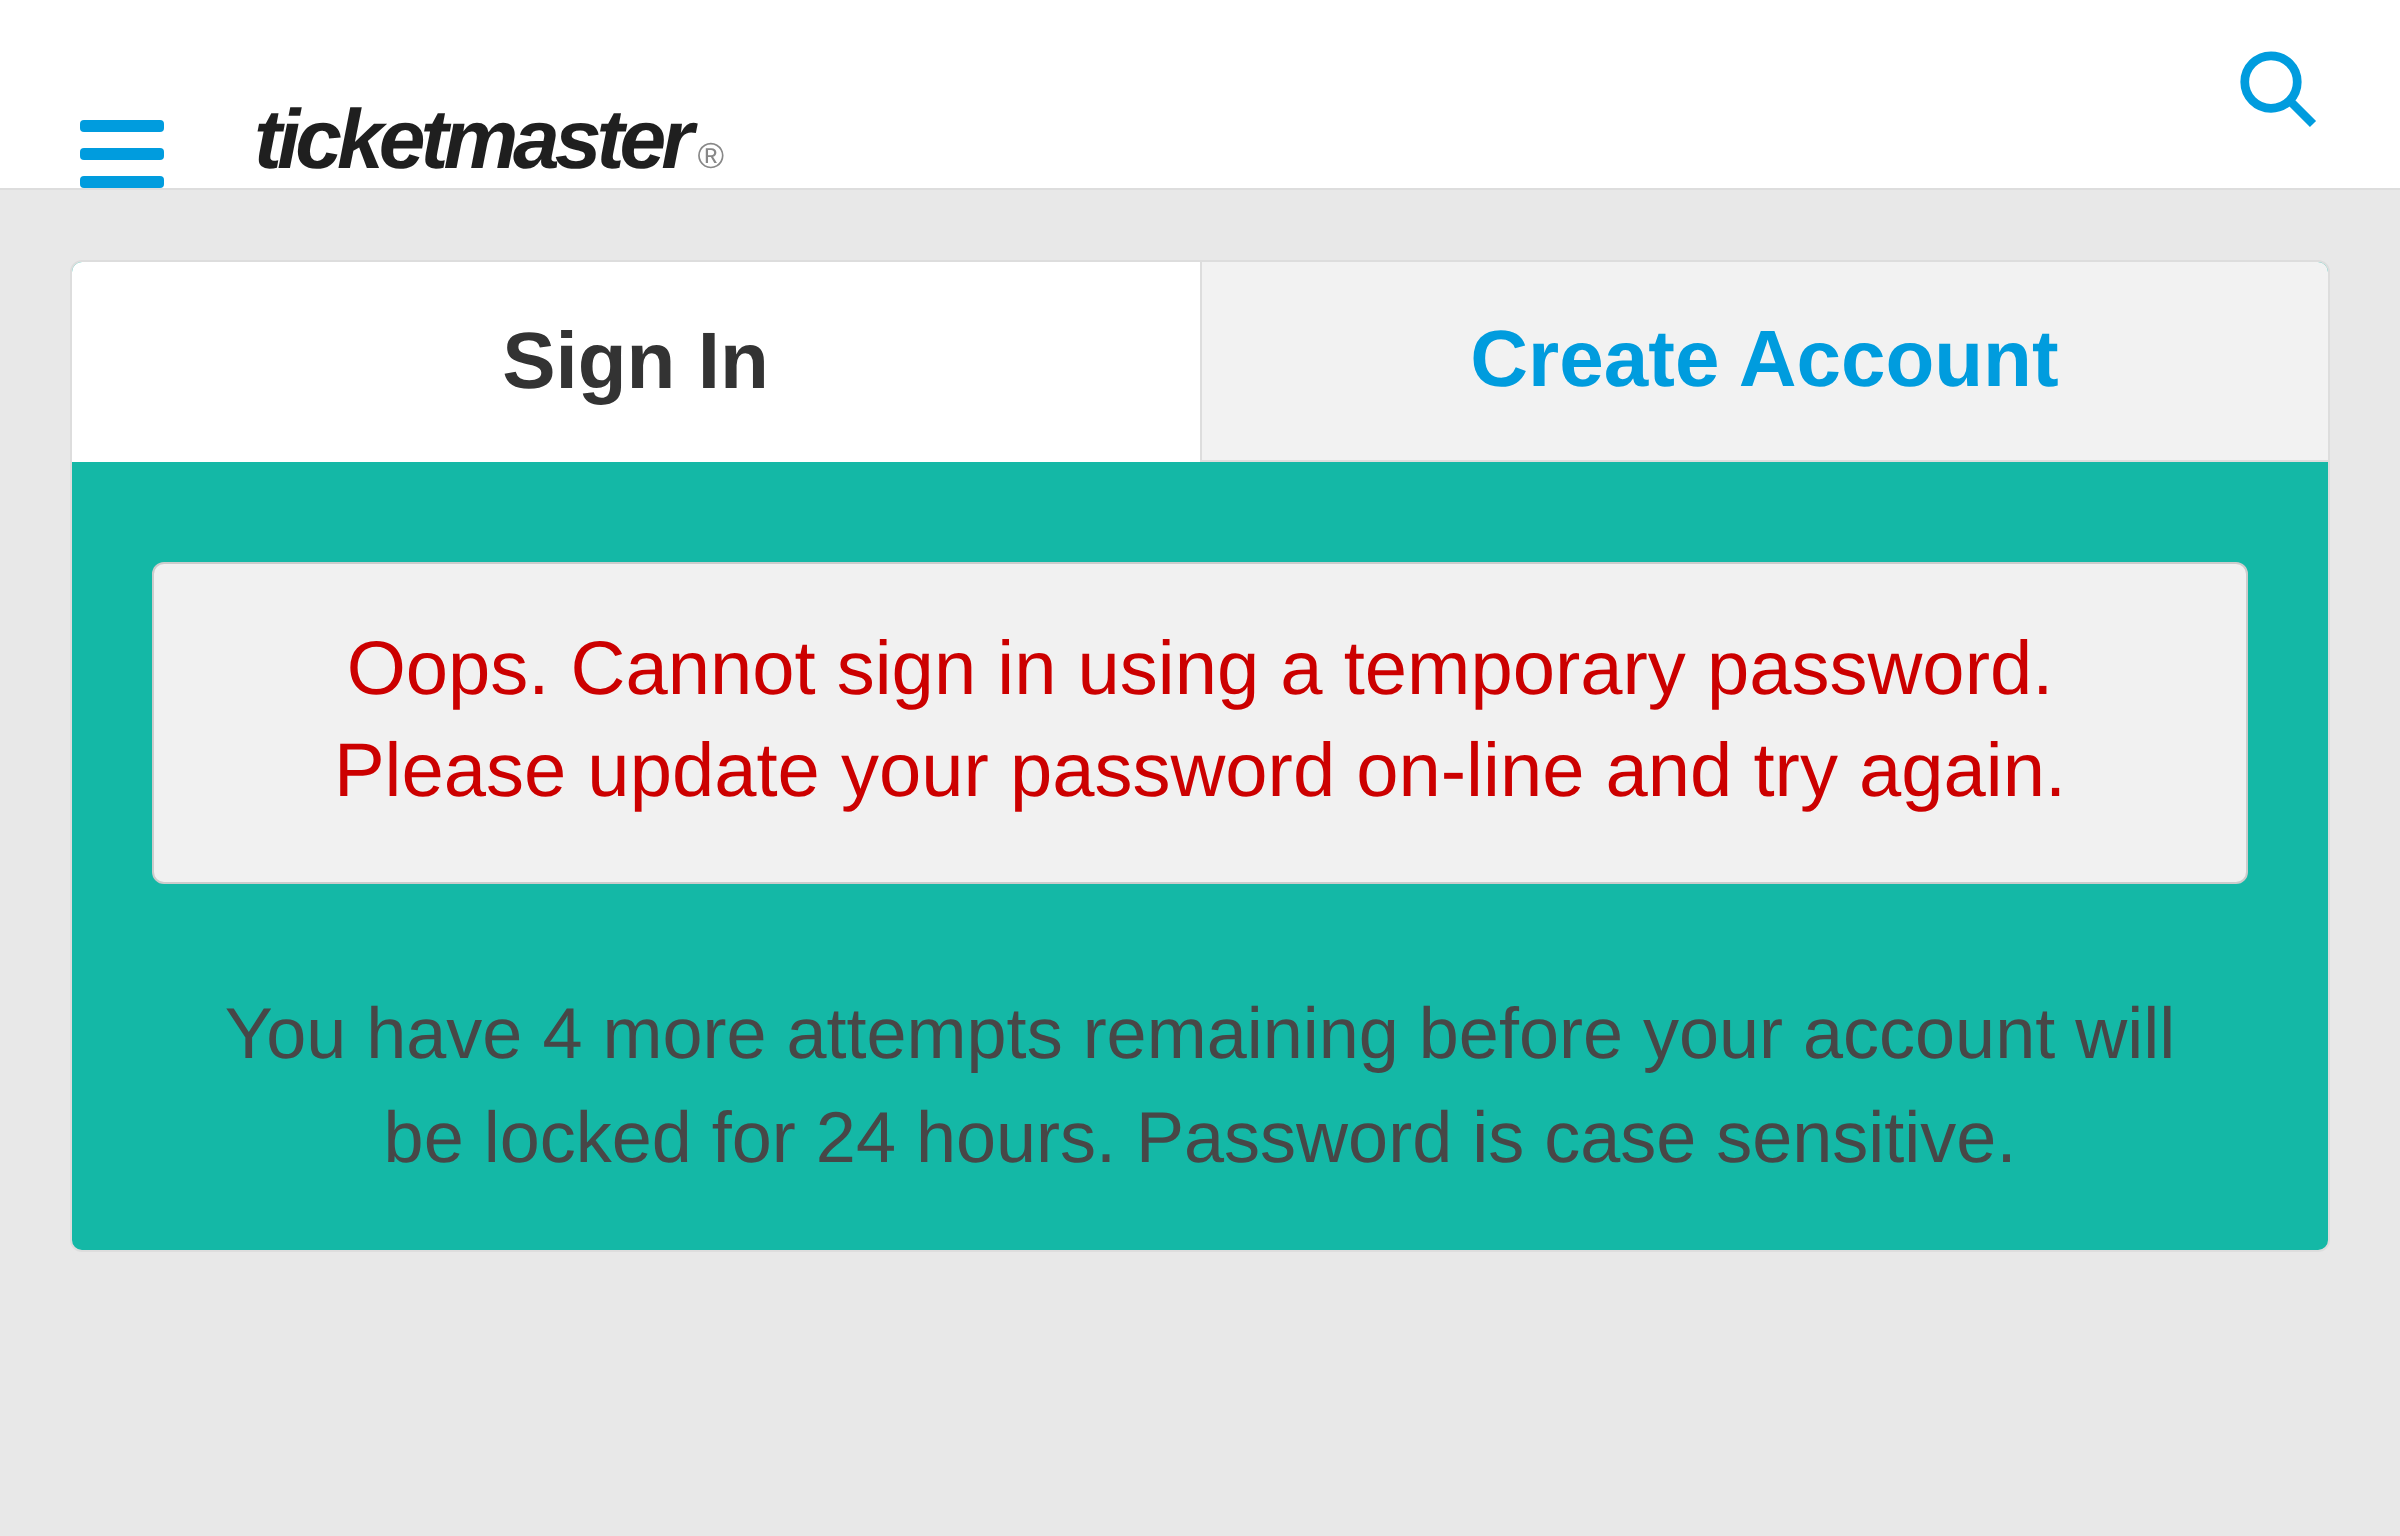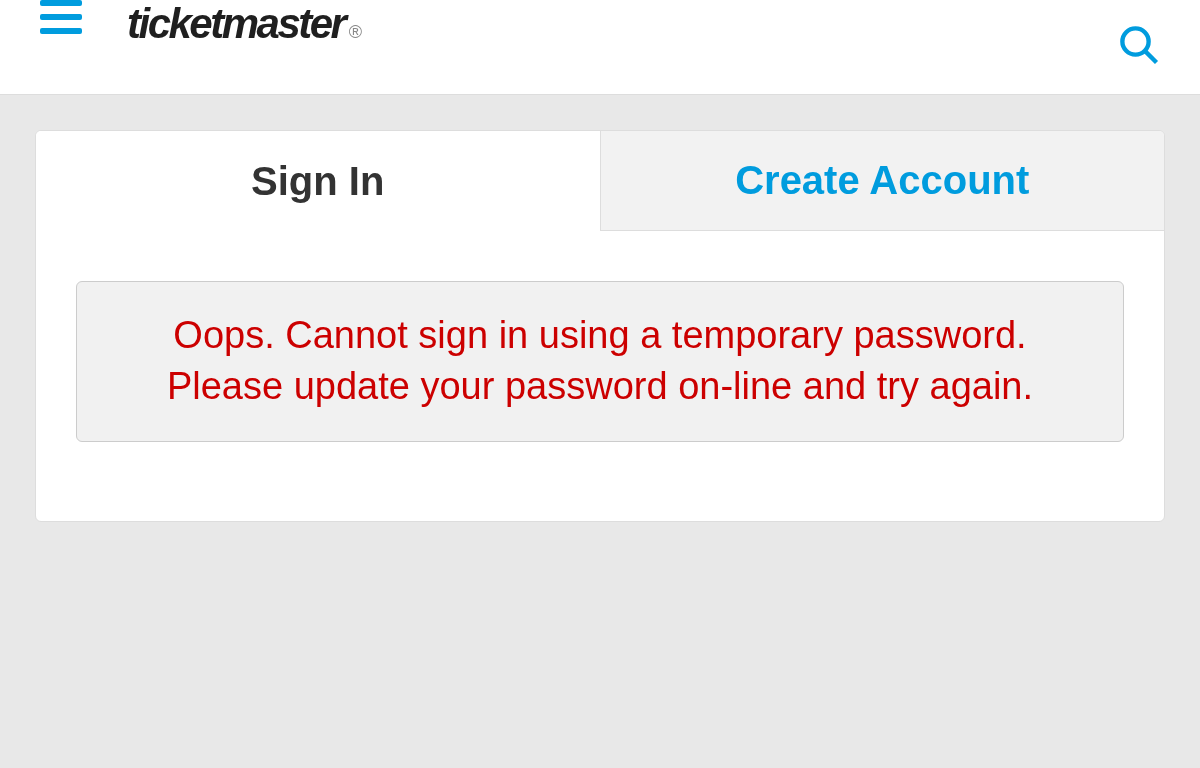--- a/index.html
+++ b/index.html
@@ -11,21 +11,21 @@
       font-family: Arial, Helvetica, sans-serif;
       background: #e8e8e8;
       width: 1200px;
       height: 768px;
       overflow: hidden;
     }
     .header {
       background: #ffffff;
       height: 95px;
       display: flex;
-      align-items: flex-start;
+      align-items: flex-end;
       padding: 0 40px;
       border-bottom: 1px solid #ddd;
       position: relative;
     }
     .menu-icon {
       display: flex;
       flex-direction: column;
       gap: 8px;
       cursor: pointer;
       margin-right: 45px;
@@ -62,21 +62,21 @@
       cursor: pointer;
     }
     .search-icon svg {
       width: 42px;
       height: 42px;
     }
     .content {
       padding: 35px 35px 0 35px;
     }
     .card {
-      background: #ffffff;
+      background: #14b8a6;
       border-radius: 6px;
       border: 1px solid #ddd;
       overflow: hidden;
     }
     .tabs {
       display: flex;
       height: 100px;
     }
     .tab {
       flex: 1;
@@ -147,15 +147,16 @@
         <span>Sign In</span>
       </div>
       <div class="tab tab-inactive">
         <span>Create Account</span>
       </div>
     </div>
     <div class="card-body">
       <div class="error-box">
         <span>Oops. Cannot sign in using a temporary password. Please update your password on-line and try again.</span>
       </div>
+      <div class="attempts-text">You have 4 more attempts remaining before your account will be locked for 24 hours. Password is case sensitive.</div>
     </div>
   </div>
 </div>
 
 </body></html>

